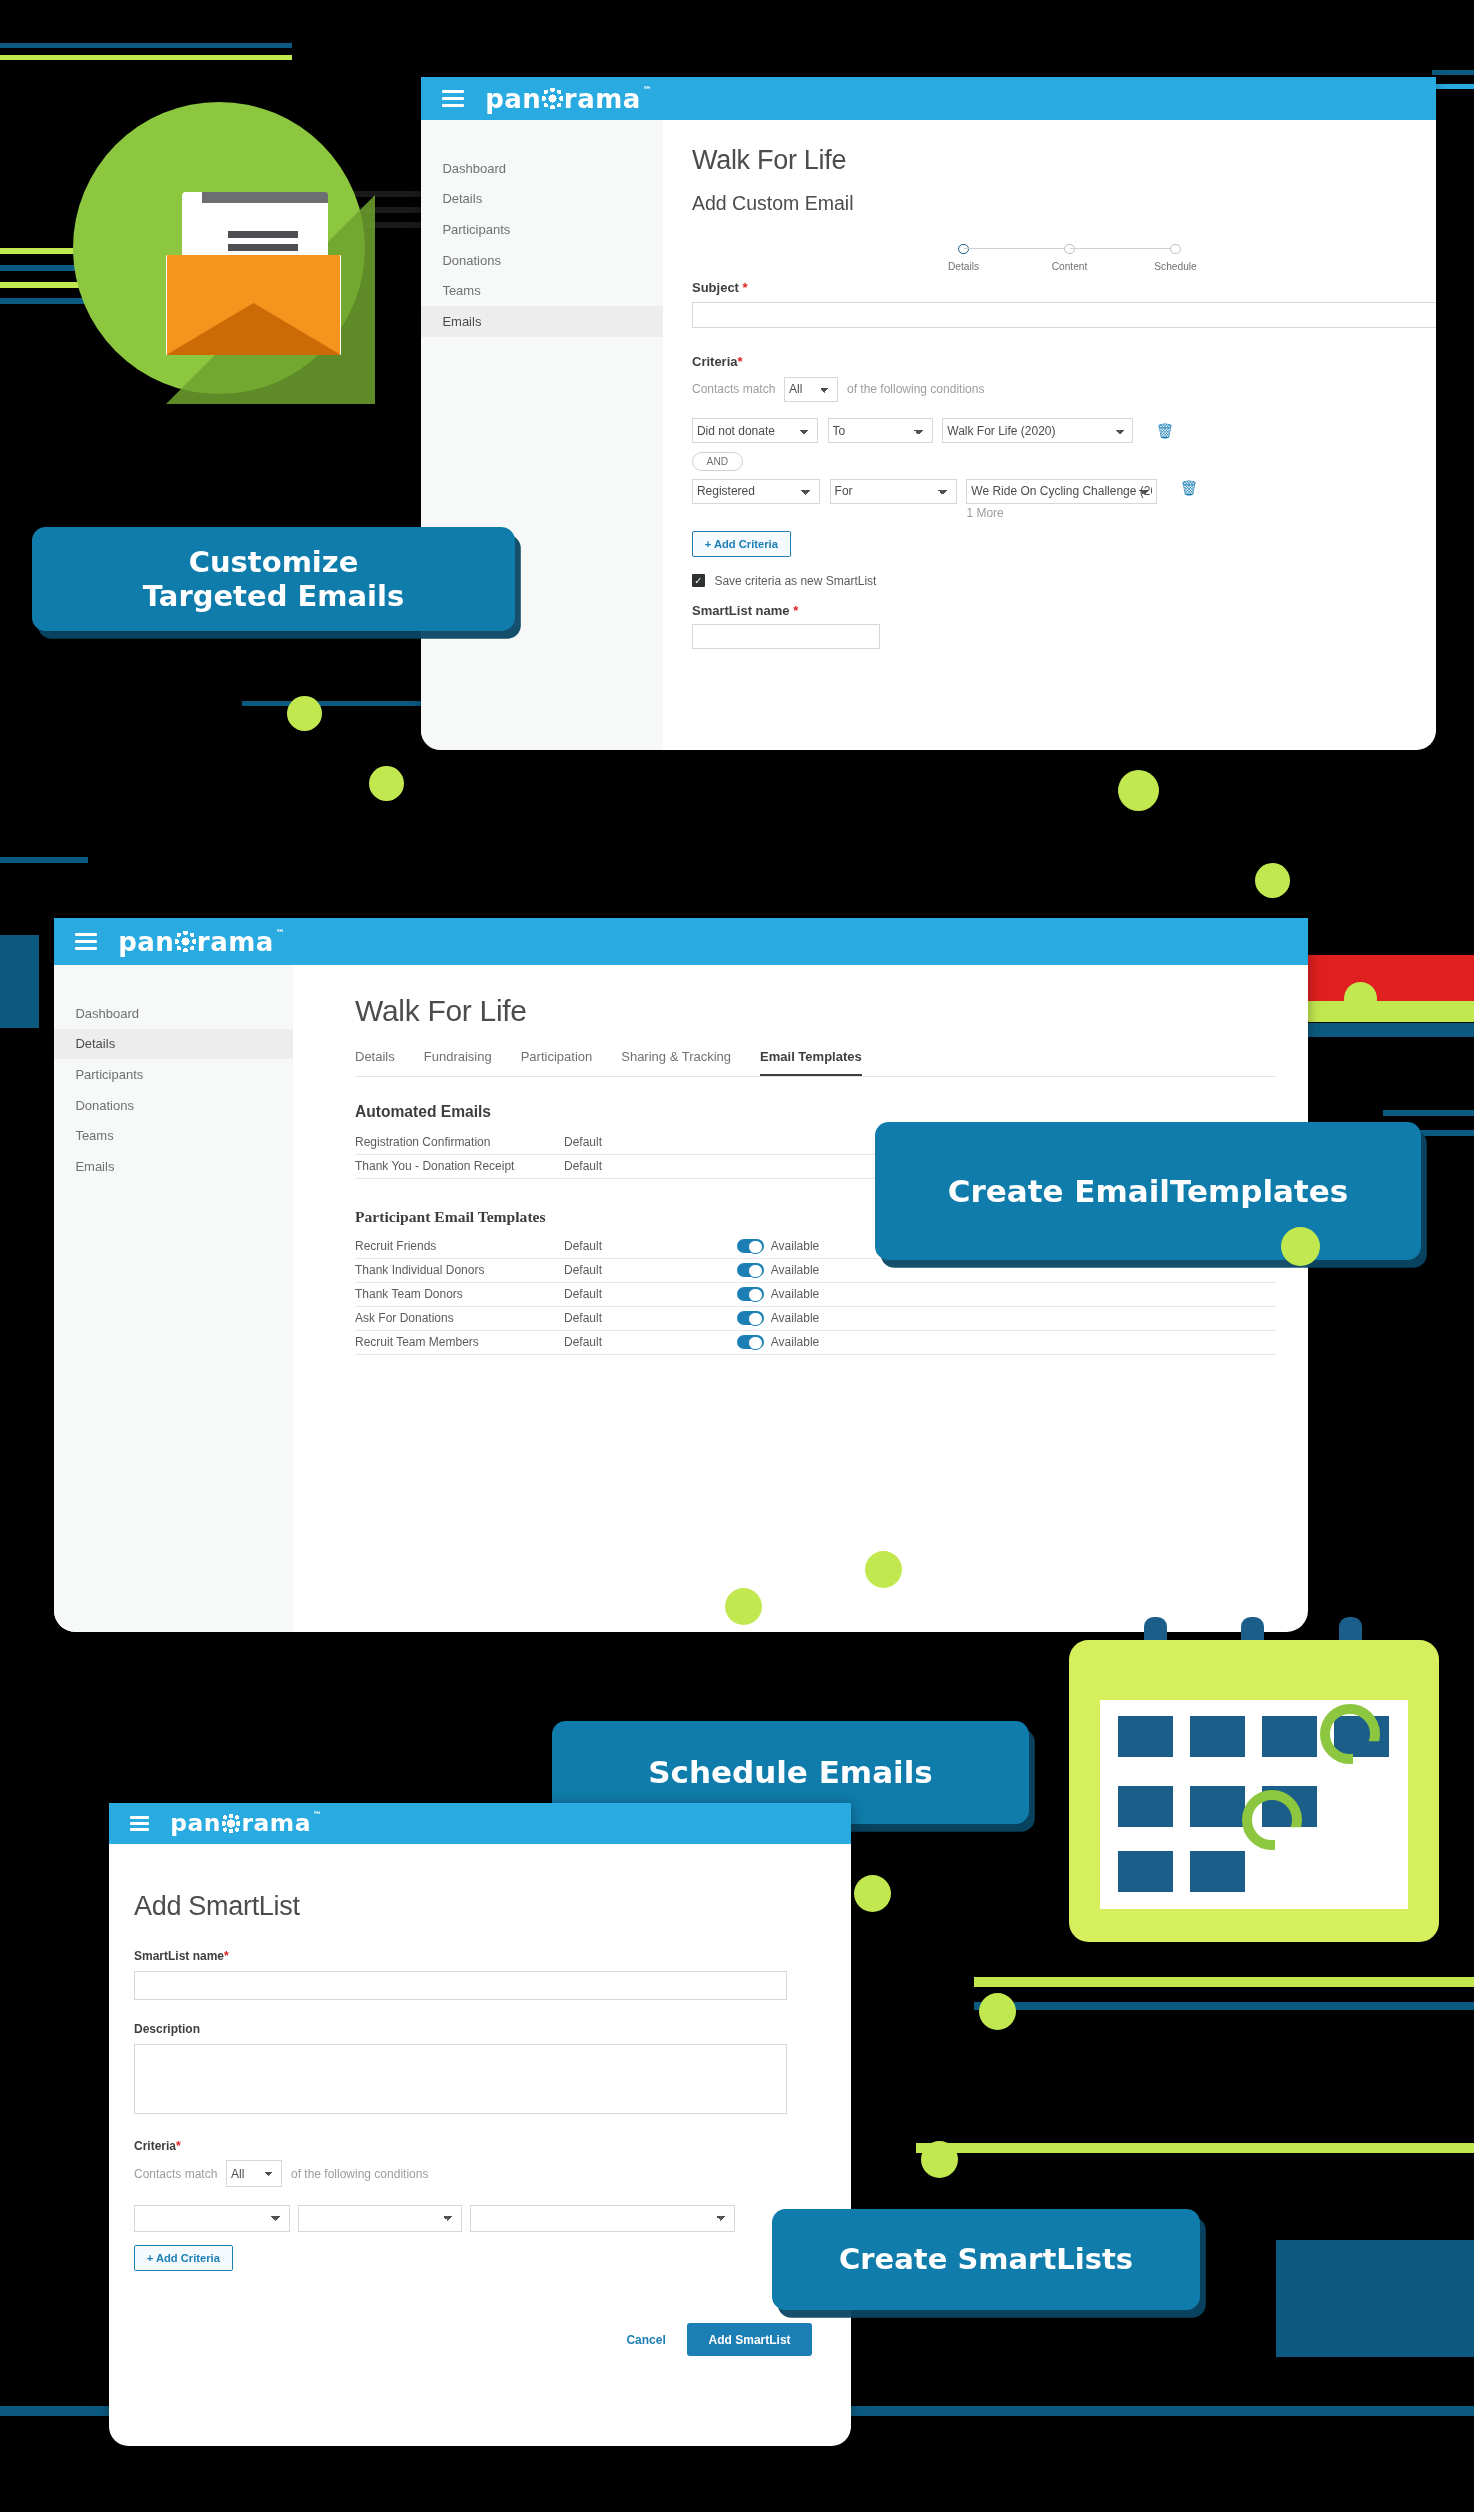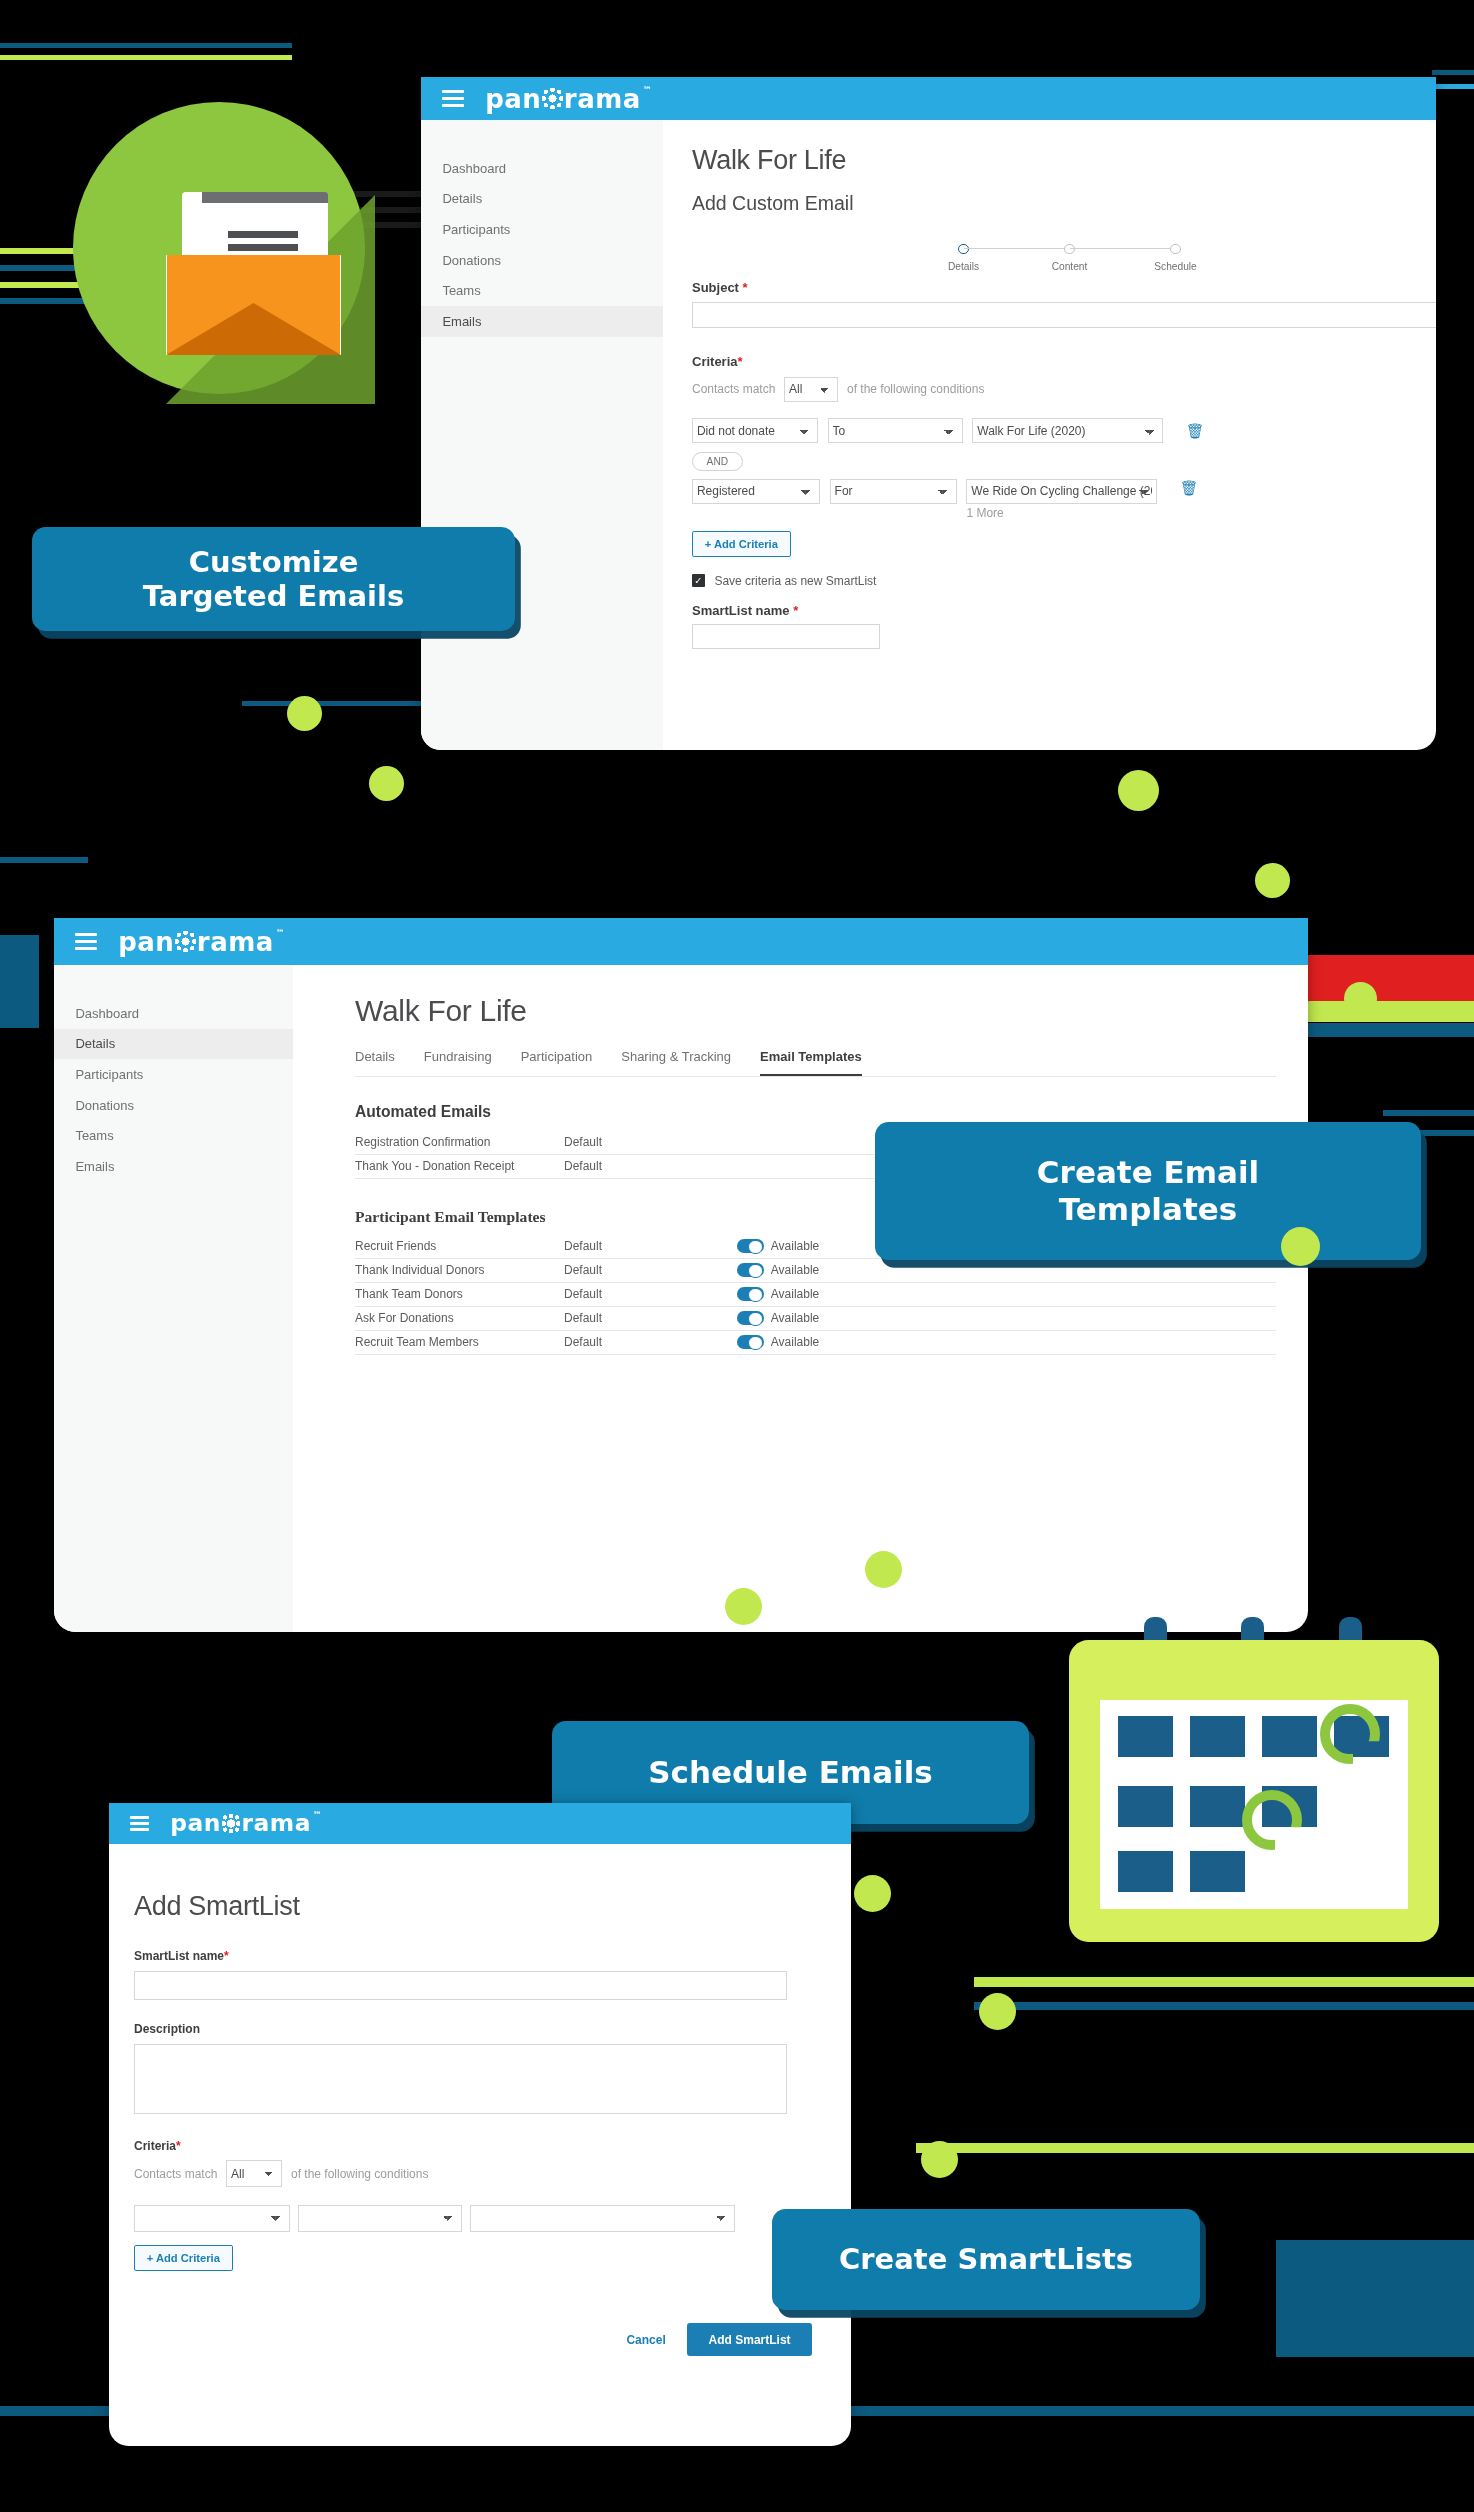--- a/index.html
+++ b/index.html
@@ -243,21 +243,21 @@
             <option>All</option>
           </select>
           <span class="muted">of the following conditions</span>
         </div>
 
         
         <div style="display:flex;align-items:center;gap:9.7px;margin-top:16.6px;">
           <select class="sel" style="width:126px;">
             <option>Did not donate</option>
           </select>
-          <select class="sel" style="width:135px;">
+          <select class="sel" style="width:105px;">
             <option>To</option>
           </select>
           <select class="sel" style="width:191px;">
             <option>Walk For Life (2020)</option>
           </select>
           <span class="trash" style="margin-left:12.7px;">🗑</span>
         </div>
 
         <div style="margin-top:7.8px;">
           <span class="pill">AND</span>
@@ -413,21 +413,21 @@
           <div class="c3">
               <span class="toggle"></span>
             <span>Available</span>
             </div>
         </div>
       </div>
     </div>
   </div>
 </div>
 
-<div class="callout" style="left:875px;top:1122px;width:546px;height:138px;font-size:31px;flex-direction:column;">
+<div class="callout" style="left:875px;top:1122px;width:546px;height:138px;font-size:31px;flex-direction:row;">
   <span>Create Email</span>
   <span>Templates</span>
 </div>
 <div class="dot" style="left:1281px;top:1227px;width:39px;height:39px;"></div>
 <div class="dot" style="left:1344px;top:982px;width:33px;height:33px;"></div>
 <div class="dot" style="left:865px;top:1551px;width:37px;height:37px;"></div>
 <div class="dot" style="left:725px;top:1588px;width:37px;height:37px;"></div>
 
 <div style="position:absolute;left:1069px;top:1607px;width:370px;height:390px;">
   <div style="position:absolute;left:75px;top:9.7px;width:23.4px;height:47px;background:#1b5e8a;border-radius:9.7px;"></div>

